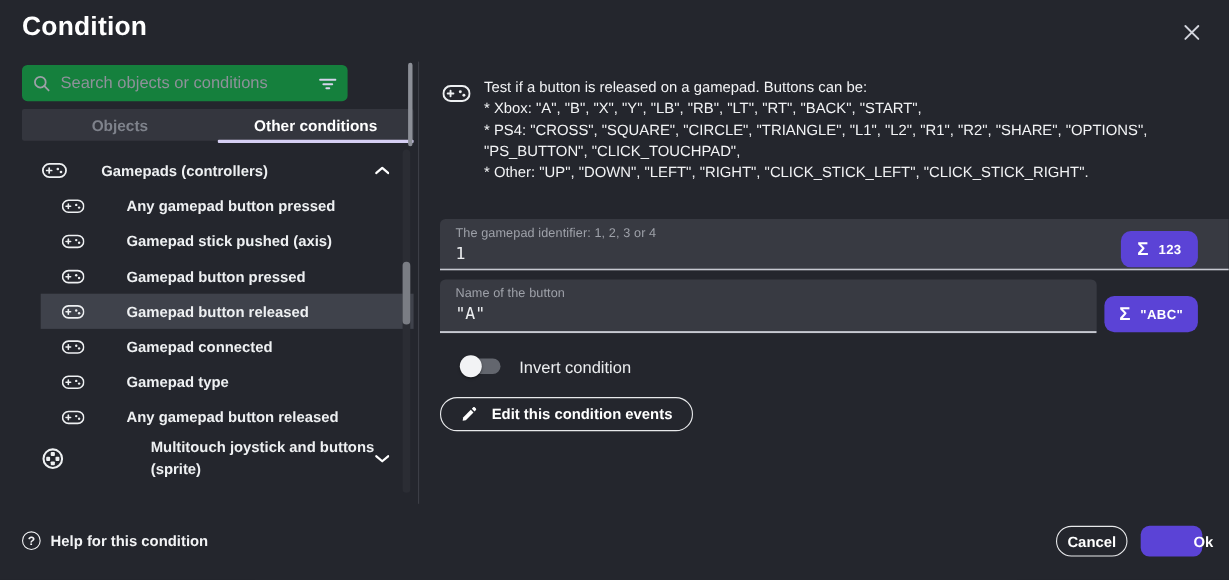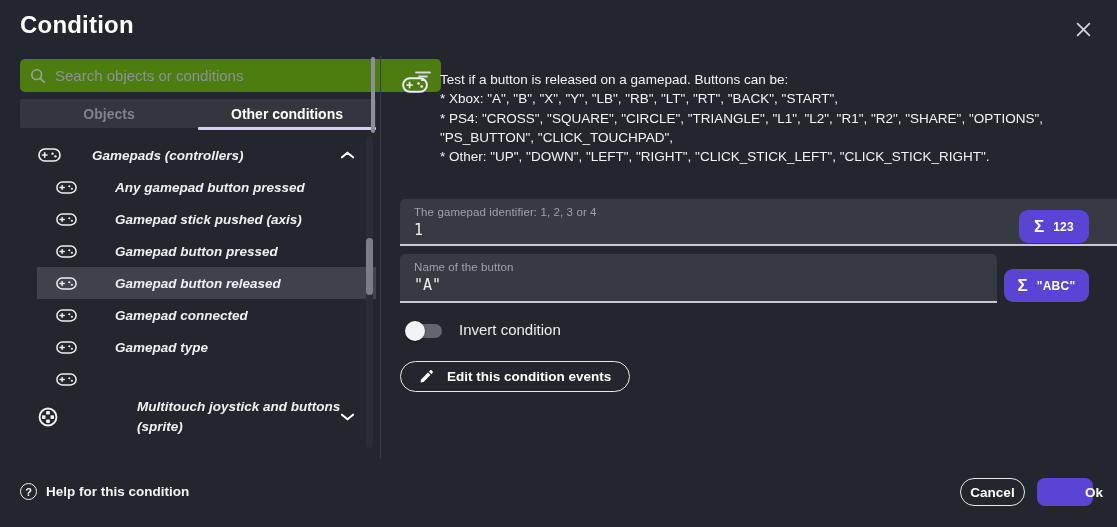--- a/index.html
+++ b/index.html
@@ -20,22 +20,22 @@
   }
   .close-btn {
     position:absolute; right:22px; top:17px;
     width:24px; height:24px; cursor:pointer;
     display:flex; align-items:center; justify-content:center;
   }
 
   
   .search-box {
     position:absolute; left:20px; top:59px;
-    width:421px; height:33px;
-    background:#4d7c0f; border-radius:5px;
+    width:296px; height:33px;
+    background:#15803d; border-radius:5px;
     display:flex; align-items:center; padding:0 10px;
   }
   .search-box input {
     flex:1; background:transparent; border:none; outline:none;
     color:#e8e9ec; font-size:15px; margin-left:9px;
     font-family:"Liberation Sans", sans-serif;
   }
   .search-box input::placeholder { color:#8e919a; }
 
   .tabs {
@@ -54,21 +54,20 @@
     content:""; position:absolute; left:0; right:0; bottom:-2px;
     height:3px; background:#d6cff4; border-radius:1px;
   }
 
   .list {
     position:absolute; left:20px; top:139px; width:356px;
   }
   .lrow {
     height:32px; display:flex; align-items:center; position:relative;
     cursor:pointer;
-    font-style:italic;
   }
   .lrow .g-icon { margin-left:18px; flex:0 0 auto; }
   .lrow .c-icon { margin-left:36px; flex:0 0 auto; }
   .lrow .g-label { margin-left:31px; font-size:13.5px; font-weight:bold; color:#eef0f2; }
   .lrow .c-label { margin-left:38px; font-size:13.5px; font-weight:bold; color:#eef0f2; }
   .lrow.selected { background:#3f424b; margin-left:17px; padding-left:0; }
   .lrow.selected .c-icon { margin-left:19px; }
   .lrow .chev { position:absolute; right:22px; top:50%; transform:translateY(-50%); }
   .lrow.tall { height:44px; align-items:center;gap:48px; }
   .lrow .wrap-label { margin-left:31px; font-size:13.5px; font-weight:bold; width:215px; line-height:1.45; }
@@ -122,22 +121,22 @@
     display:flex; align-items:center; justify-content:center;
     color:#ffffff; cursor:pointer; gap:9px;
     font-family:"Liberation Sans", sans-serif;
   }
   .expr-btn .sigma { font-size:17px; font-weight:bold; }
   .expr-btn .etext { font-size:12px; font-weight:bold; letter-spacing:.3px; }
   .expr-1 { left:1019px; top:210px; width:70px; }
   .expr-2 { left:1004px; top:269px; width:85px; }
 
   .invert-row {
-    position:absolute; left:405px; top:321px; height:22px;
-    display:flex; align-items:flex-start;
+    position:absolute; left:418px; top:321px; height:22px;
+    display:flex; align-items:flex-end;
   }
   .toggle {
     position:relative; width:37px; height:20px; cursor:pointer; flex:0 0 auto;
   }
   .toggle .track {
     position:absolute; left:3px; top:3px; width:34px; height:14px;
     background:#63666e; border-radius:7px;
   }
   .toggle .knob {
     position:absolute; left:0; top:0; width:20px; height:20px;
@@ -291,20 +290,21 @@
   <div class="lrow">
     <svg class="c-icon" width="21" height="15" style="color:#eef0f2">
         <use href="#i-gamepad"></use>
       </svg>
     <span class="c-label">Gamepad type</span>
   </div>
   <div class="lrow">
     <svg class="c-icon" width="21" height="15" style="color:#eef0f2">
         <use href="#i-gamepad"></use>
       </svg>
+    <span class="c-label">Any gamepad button released</span>
   </div>
   <div class="lrow tall">
     <svg class="g-icon" width="20" height="20" style="color:#eef0f2">
         <use href="#i-dpad"></use>
       </svg>
     <span class="wrap-label">Multitouch joystick and buttons (sprite)</span>
     <svg class="chev" width="13" height="8" style="color:#ffffff">
         <use href="#i-chevron-down"></use>
       </svg>
   </div>

